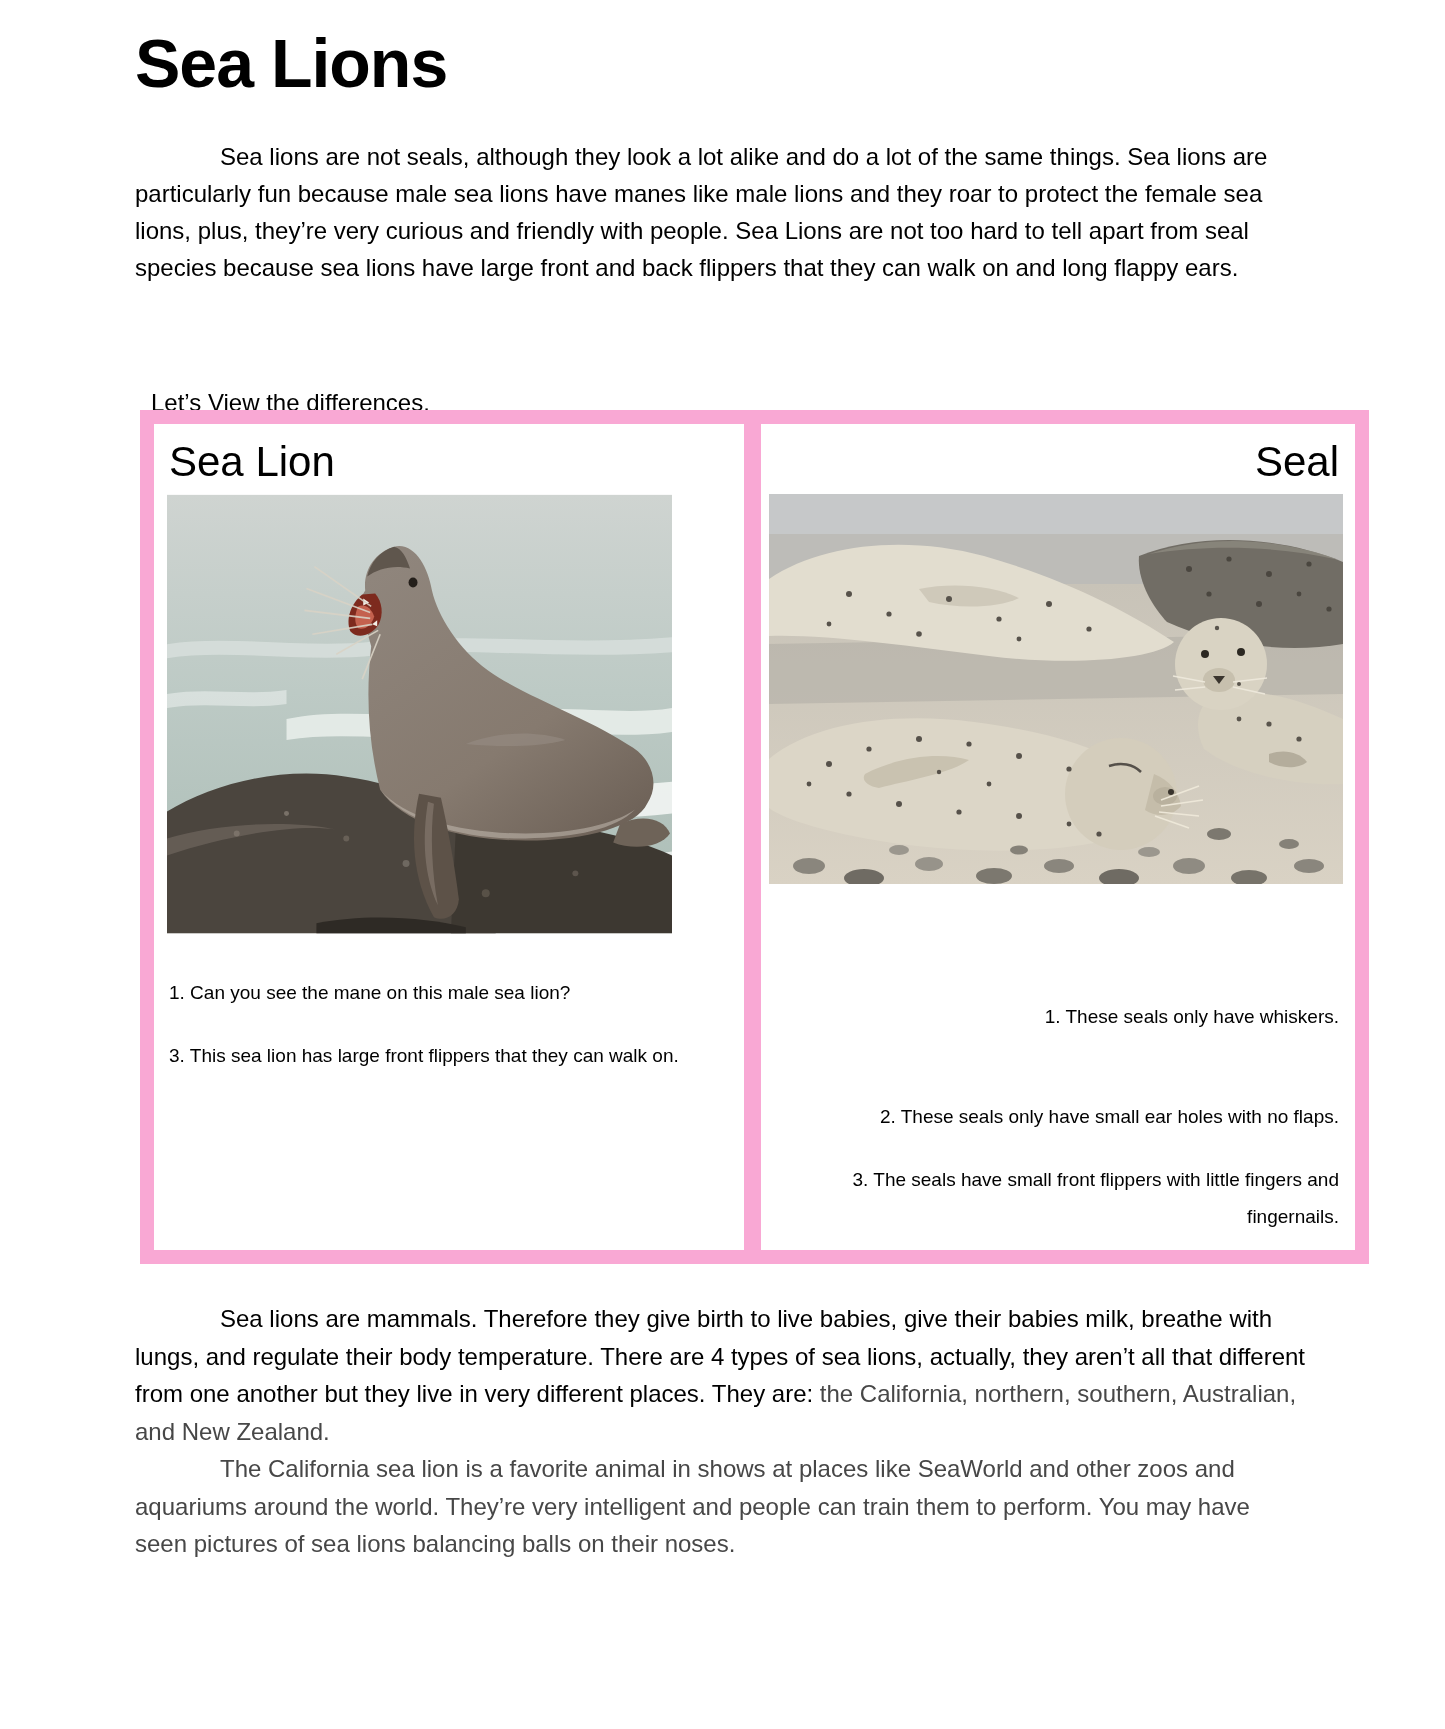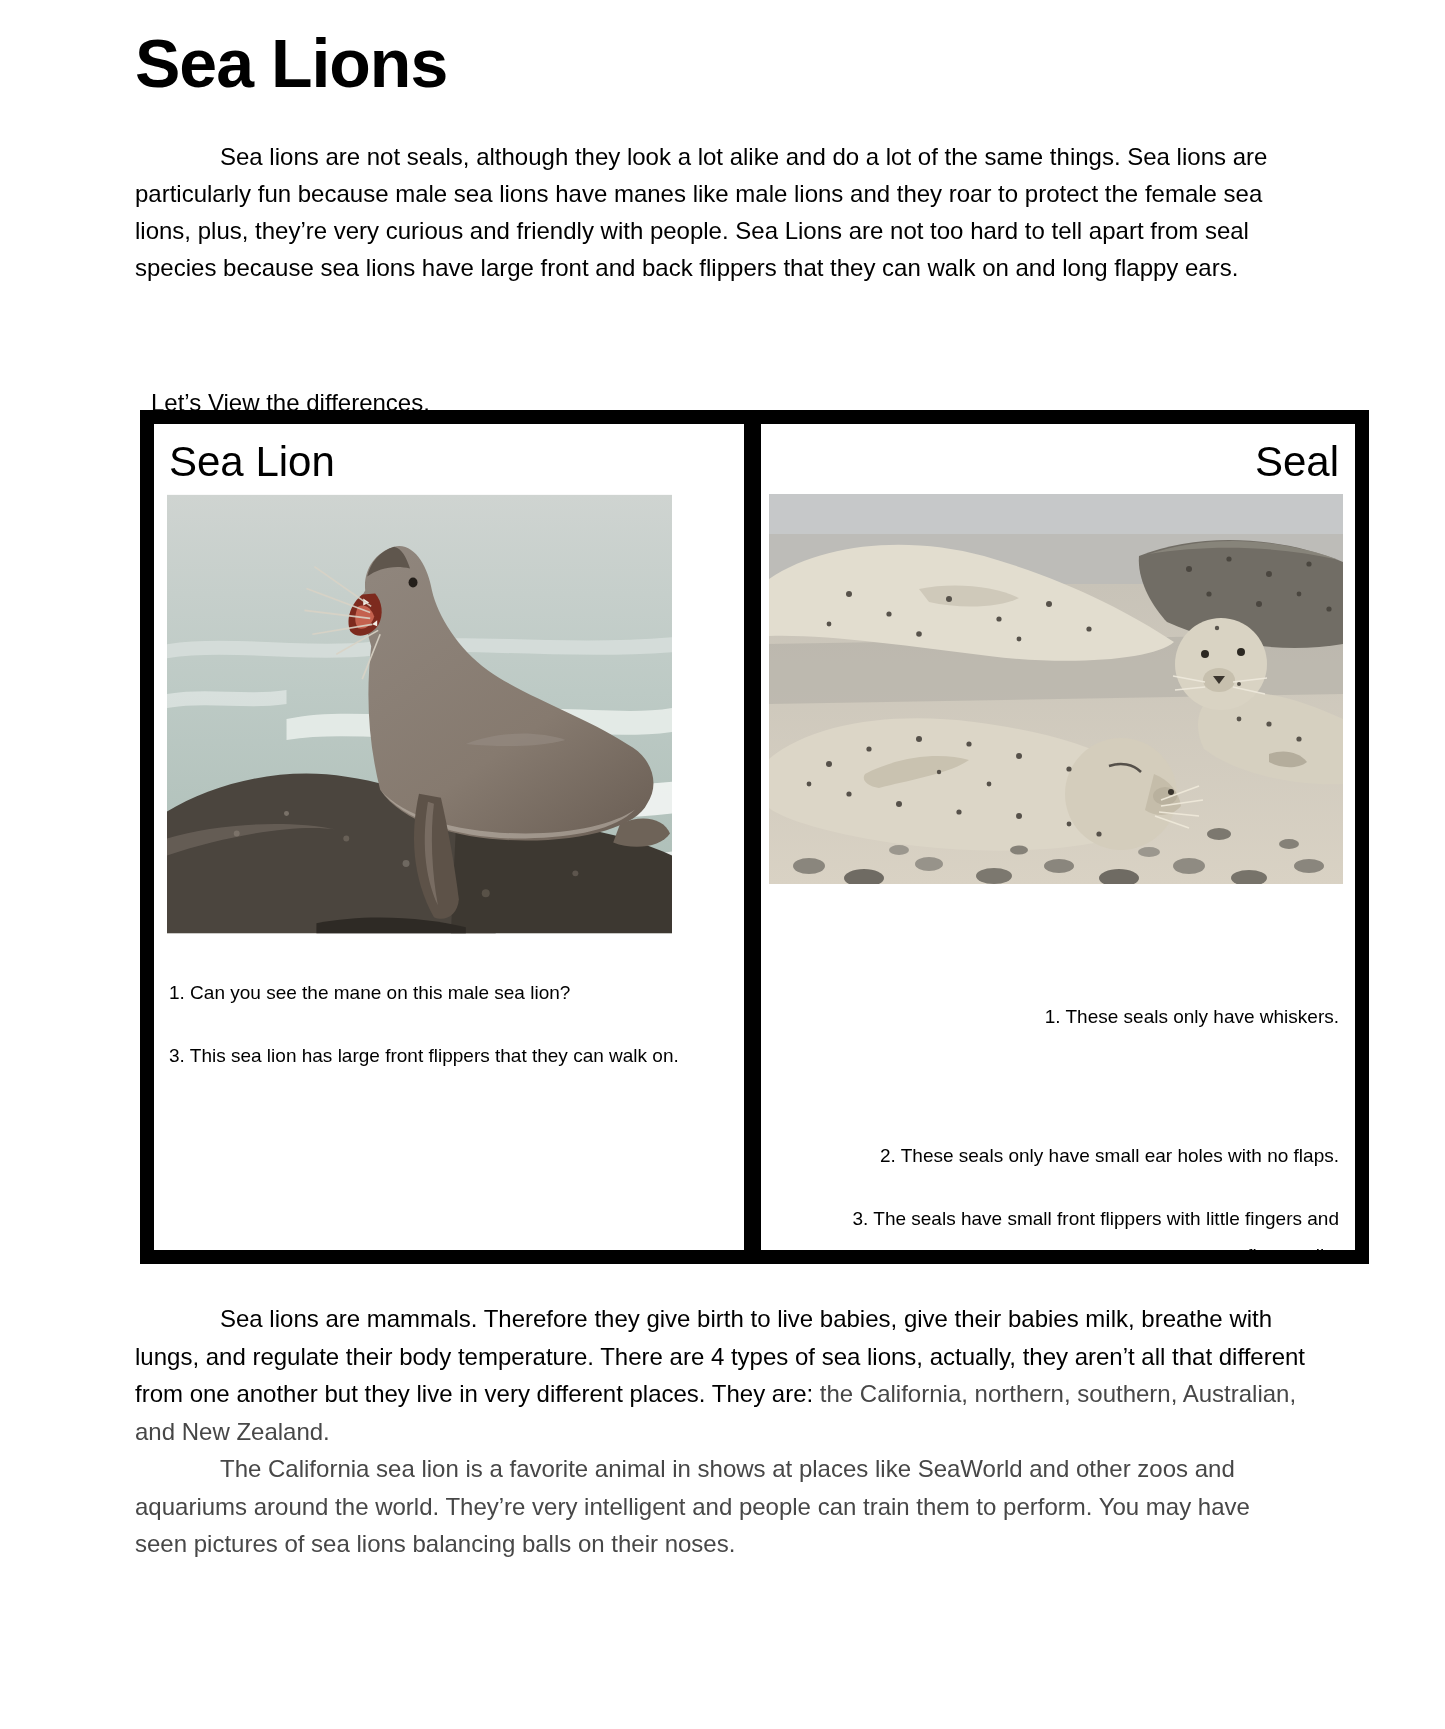--- a/index.html
+++ b/index.html
@@ -15,38 +15,38 @@
   .intro {
     position:absolute; left:135px; top:138px; width:1172px; margin:0;
     font-size:24px; line-height:37px; text-indent:85px;
   }
   .leadin {
     position:absolute; left:135px; top:372px; margin:16px;
     font-size:24px; line-height:30px;
   }
   .diff-table {
     position:absolute; left:140px; top:410px; width:1229px; height:854px;
-    background:#000000; box-sizing:border-box; padding:14px;
+    background:#f9a8d4; box-sizing:border-box; padding:14px;
     display:flex; gap:17px;
   }
   .cell {
     background:#ffffff; flex:1 1 0; box-sizing:border-box; overflow:hidden;
   }
   .cell.left  { padding:8px 8px 8px 12px; }
   .cell.right { padding:8px 16px 8px 8px;text-align:right; }
   .cell-heading {
     font-size:42px; line-height:48px; margin:6px 0 8px 3px; font-weight:400;
   }
   .photo { display:block; }
   .photo.left-photo  { width:505px; height:440px; margin-left:1px; }
   .photo.right-photo { width:574px; height:390px; }
   .item { margin:26px 0 0 3px; font-size:19px; line-height:37px; }
   .item.first-left  { margin-top:40px; }
   .item.first-right { margin-top:114px; }
-  .item.gap-xl      { margin-top:102px; }
+  .item.gap-xl      { margin-top:63px; }
   .bottom-text {
     position:absolute; left:135px; top:1300px; width:1172px;
     font-size:24px; line-height:37.5px;
   }
   .para { margin:0; text-indent:85px; }
   .para + .para { margin-top:0; }
   .gray { color:#474747; }
 </style>
 </head>
 <body>

